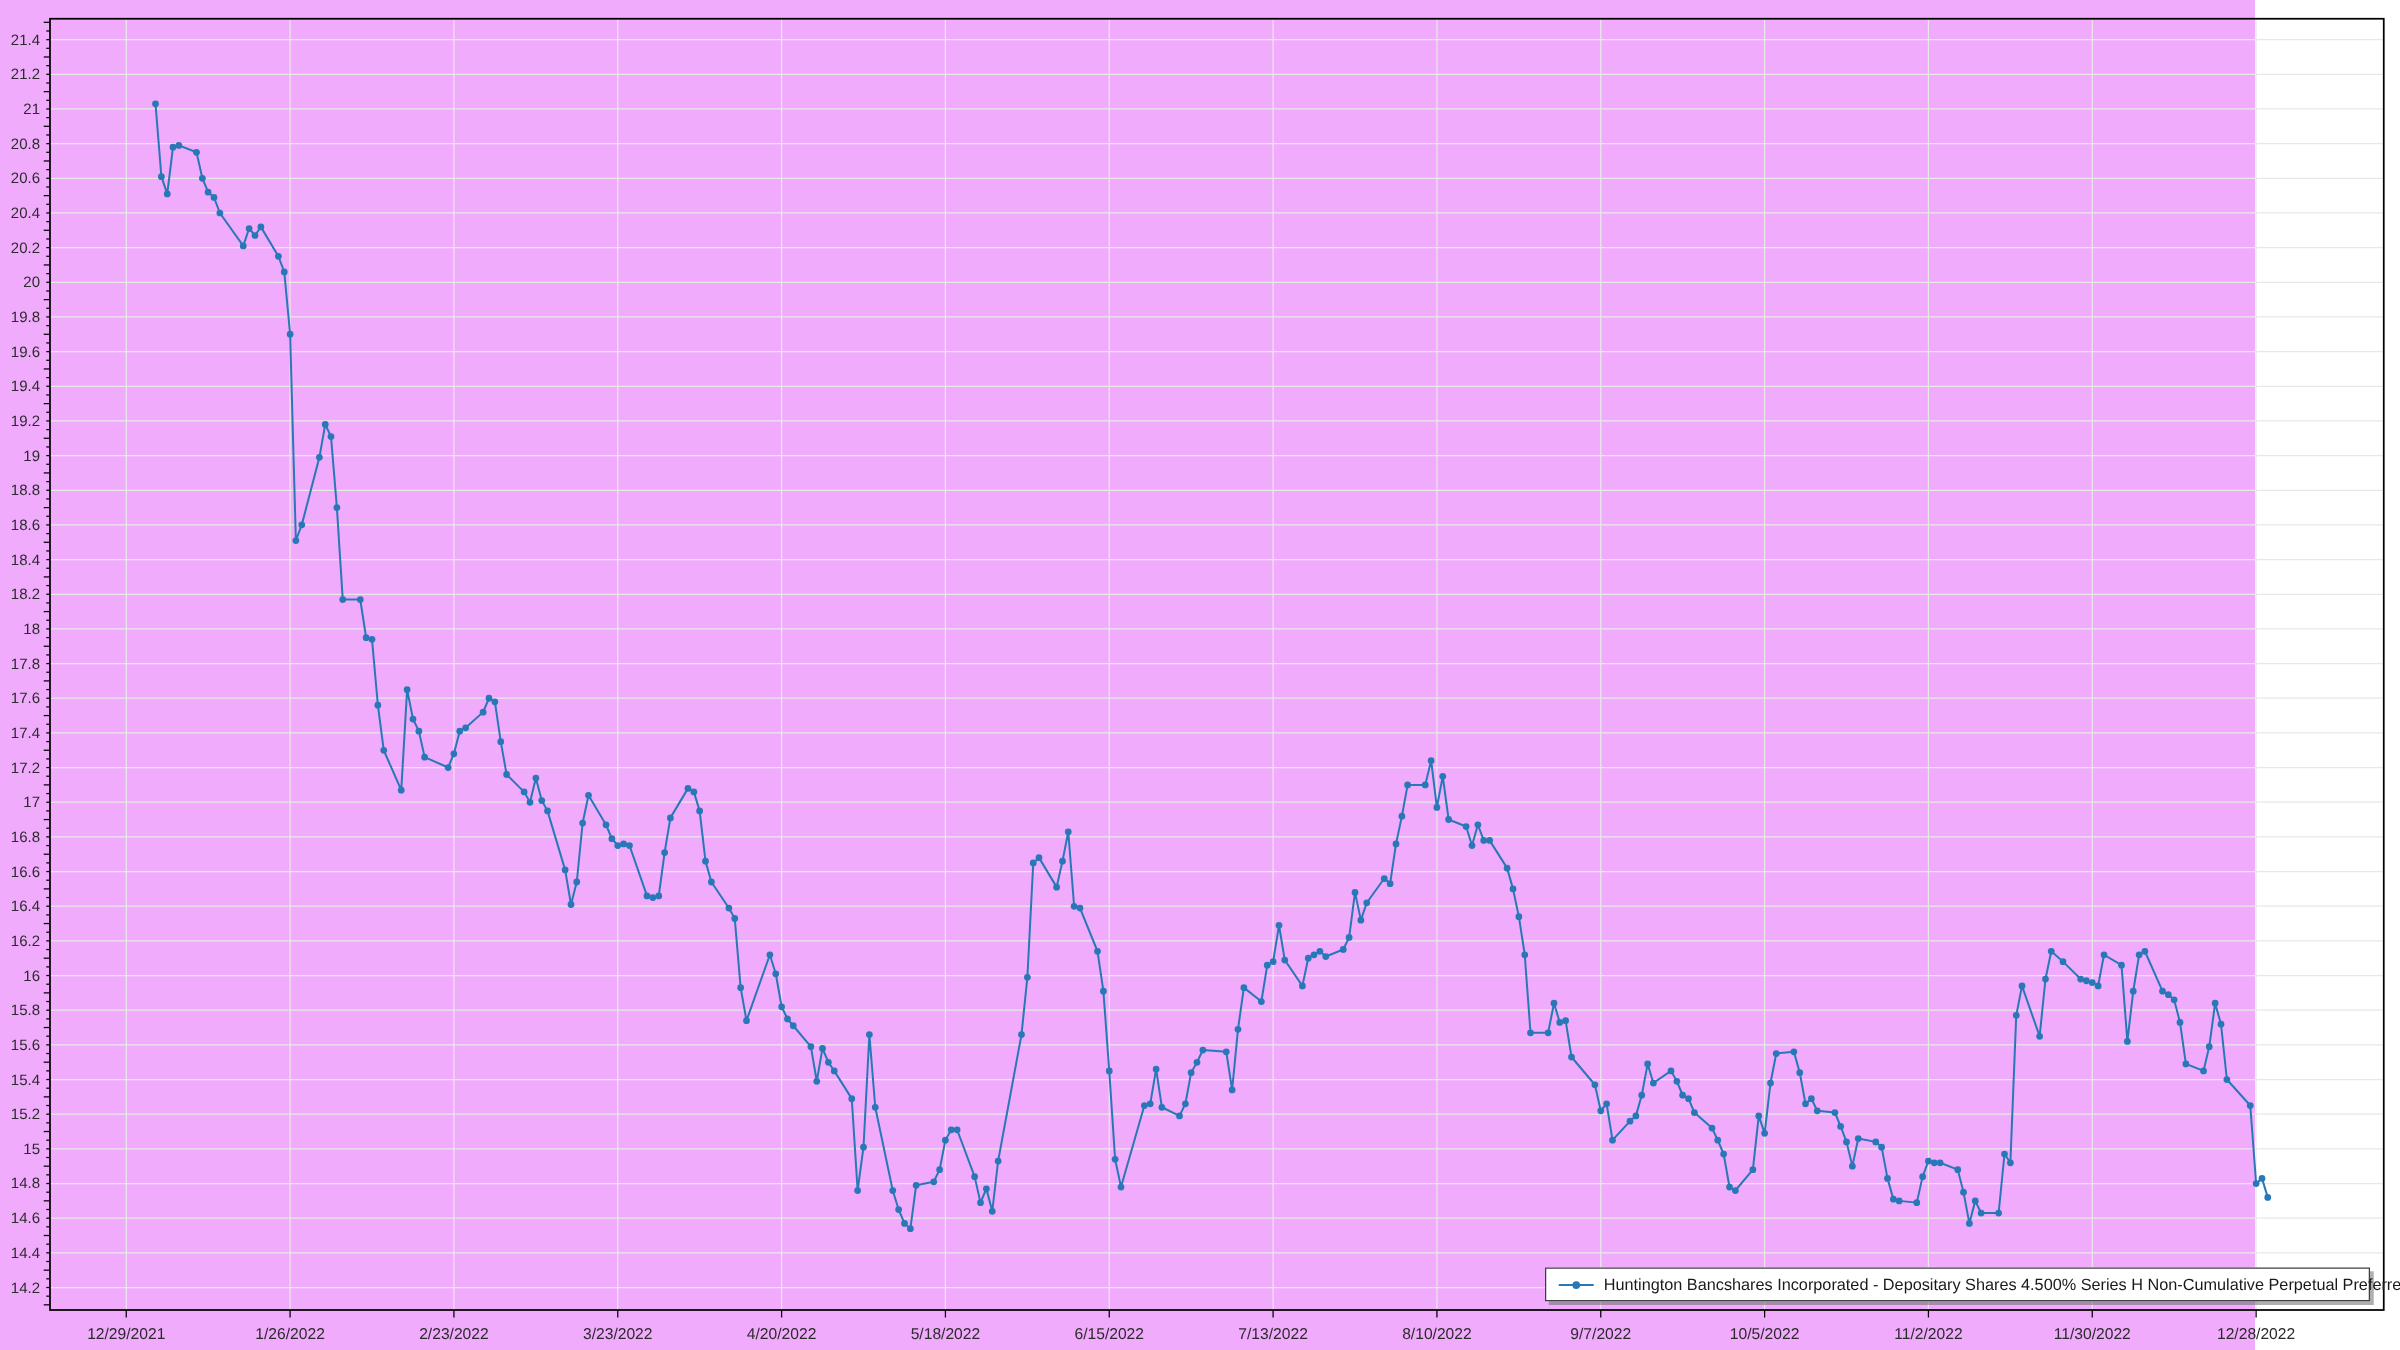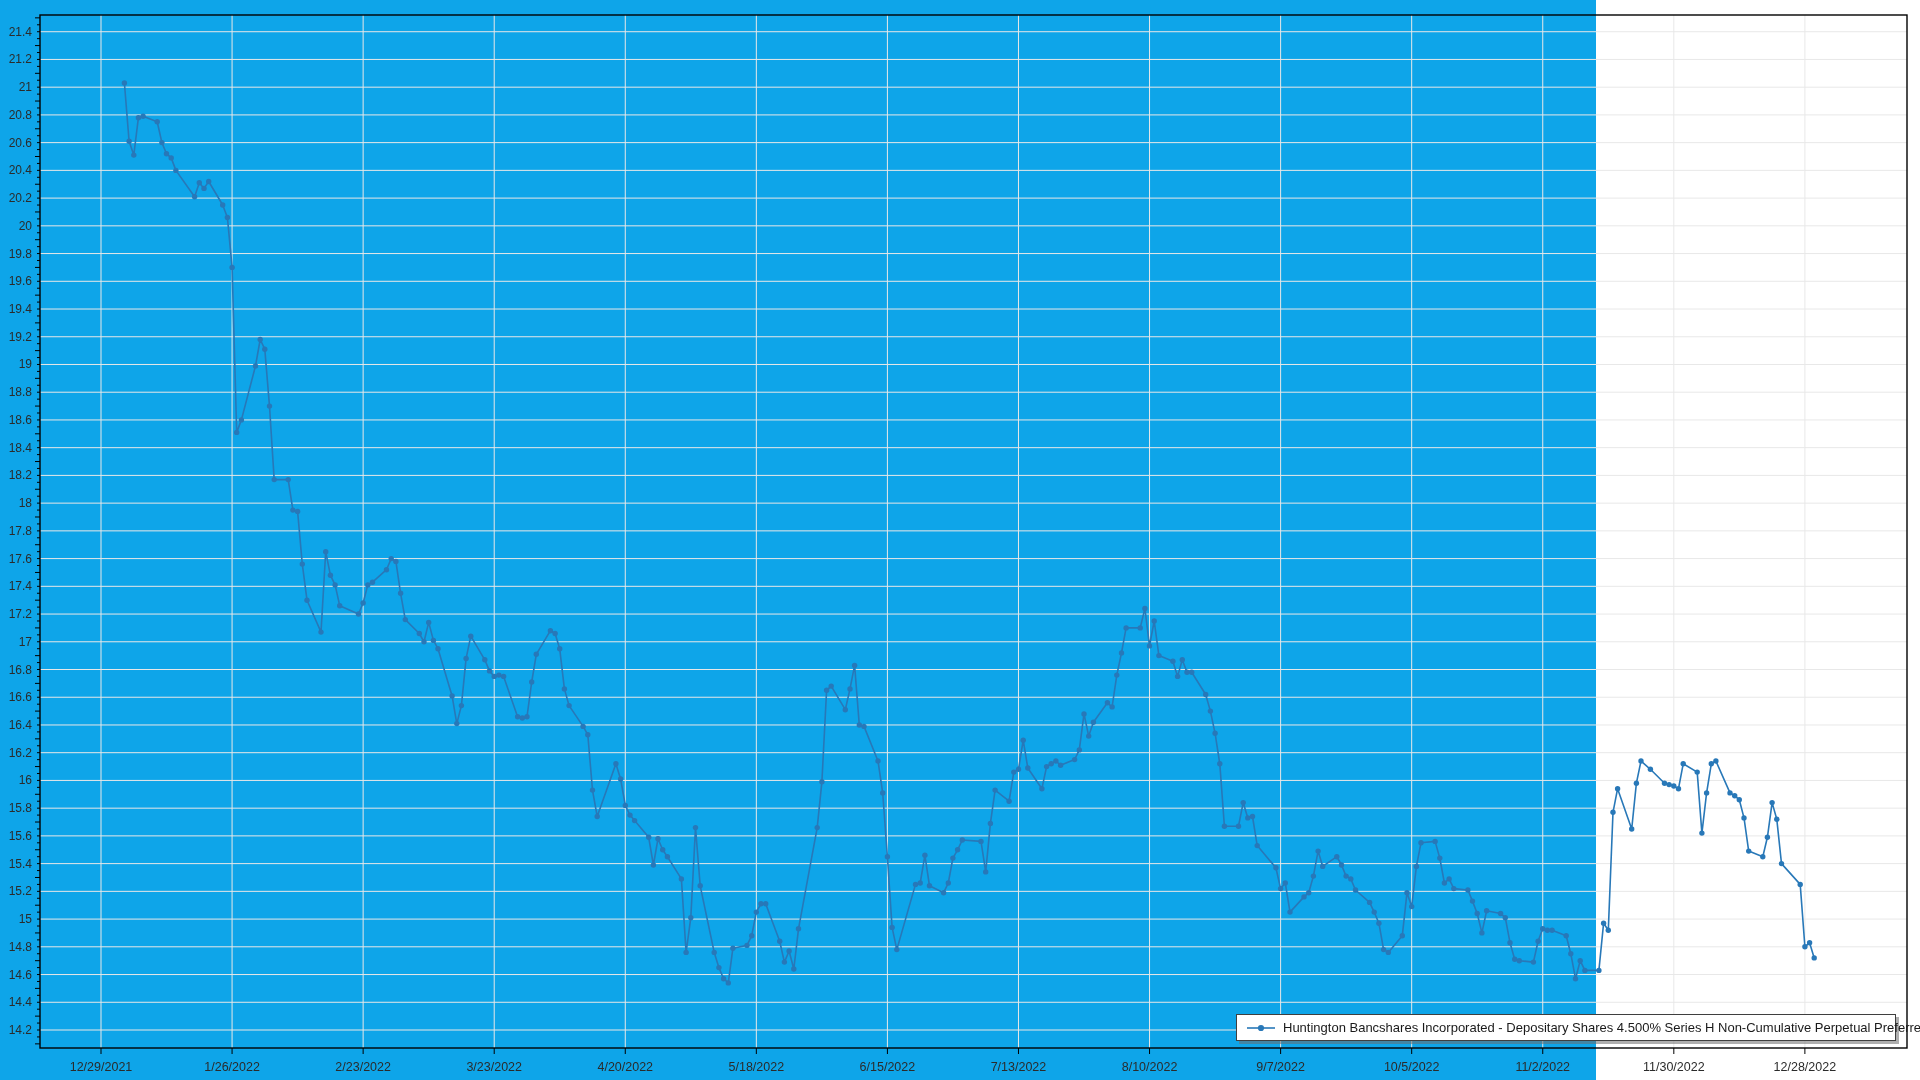--- a/index.html
+++ b/index.html
@@ -1,17 +1,17 @@
 <!DOCTYPE html>
 <html><head>
 <meta charset="utf-8">
 <style>
   html,body{margin:0;padding:0;background:#ffffff;}
   body{width:1920px;height:1080px;font-family:"Liberation Sans",sans-serif;overflow:hidden;}
-  #chart-root{position:relative;width:1596px;height:1080px;background:#0ea5e9;}
+  #chart-root{position:relative;width:1804px;height:1080px;background:#f0abfc;}
   #plot-svg{position:absolute;left:0;top:0;}
   #legend-box{
     position:absolute;left:1236px;top:1014px;width:660px;height:27px;
     background:#ffffff;border:1px solid #3f3f3f;
     box-shadow:3px 3px 0 rgba(110,110,110,0.55);
     display:flex;align-items:center;padding-left:9px;box-sizing:border-box;
   }
   #legend-box .marker{flex:0 0 auto;margin-right:7px;display:block;}
   #legend-box .legend-text{
     font-size:13px;color:#1a1a1a;white-space:nowrap;letter-spacing:0px;

